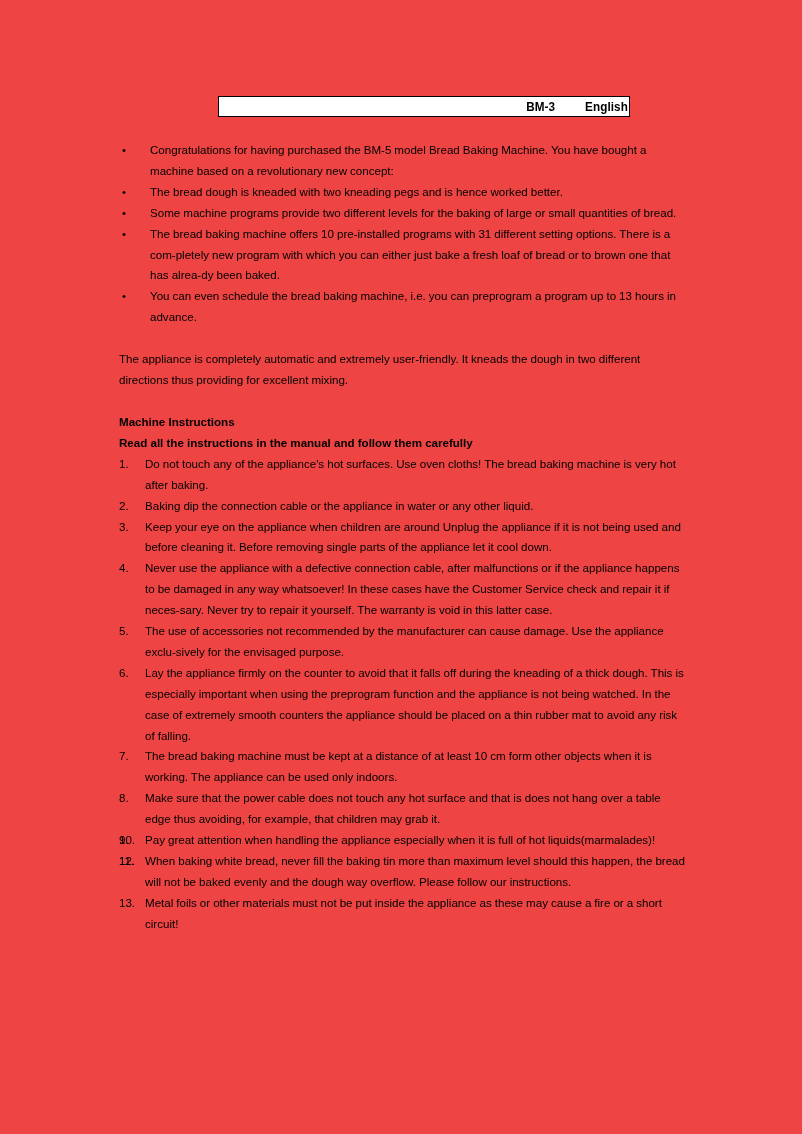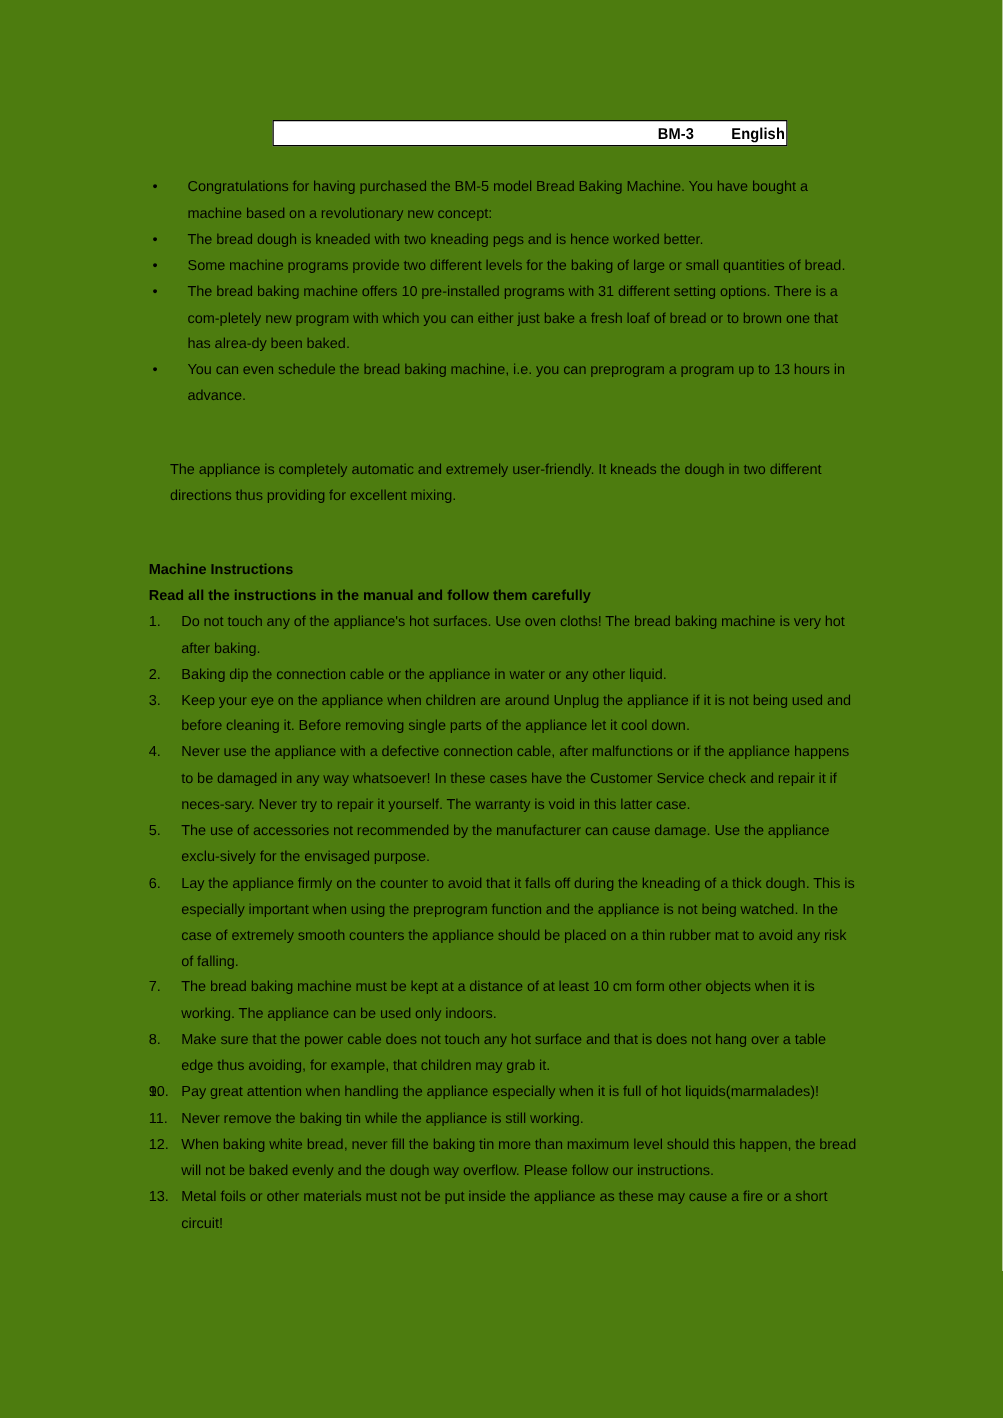--- a/index.html
+++ b/index.html
@@ -16,21 +16,21 @@
     font-family: "Liberation Sans", "DejaVu Sans", sans-serif;
     color: #000000;
     -webkit-font-smoothing: antialiased;
   }
 
   .page {
     position: absolute;
     left: 0; top: 0;
     width: 802px;
     height: 1134px;
-    background: #4d7c0f;
+    background: #ef4444;
   }
 
   
   .header-box {
     position: absolute;
     left: 218px;
     top: 96px;
     width: 412px;
     height: 21px;
     border: 1.4px solid #000000;
@@ -115,21 +115,21 @@
     line-height: 20.9px;
     width: 24px;
     text-align: left;
   }
 
   .para {
     font-size: 11.6px;
     line-height: 20.9px;
     letter-spacing: -0.02px;
     word-spacing: -0.15px;
-    margin: 17px;
+    margin: 0;
   }
 
   .spacer-md { height: 21px; }
   .spacer-sm { height: 21px; }
 
   .heading {
     font-size: 11.6px;
     line-height: 20.9px;
     font-weight: bold;
     letter-spacing: -0.02px;
@@ -220,21 +220,20 @@
       </li>
       <li class="num-item">
         <span class="marker">9.</span>
       </li>
       <li class="num-item">
         <span class="marker">10.</span>
         <span class="txt">Pay great attention when handling the appliance especially when it is full of hot liquids(marmalades)!</span>
       </li>
       <li class="num-item">
         <span class="marker">11.</span>
-        <span class="txt">Never remove the baking tin while the appliance is still working.</span>
       </li>
       <li class="num-item">
         <span class="marker">12.</span>
         <span class="txt">When baking white bread, never fill the baking tin more than maximum level should this happen, the bread will not be baked evenly and the dough way overflow. Please follow our instructions.</span>
       </li>
       <li class="num-item">
         <span class="marker">13.</span>
         <span class="txt">Metal foils or other materials must not be put inside the appliance as these may cause a fire or a short circuit!</span>
       </li>
     </ol>

